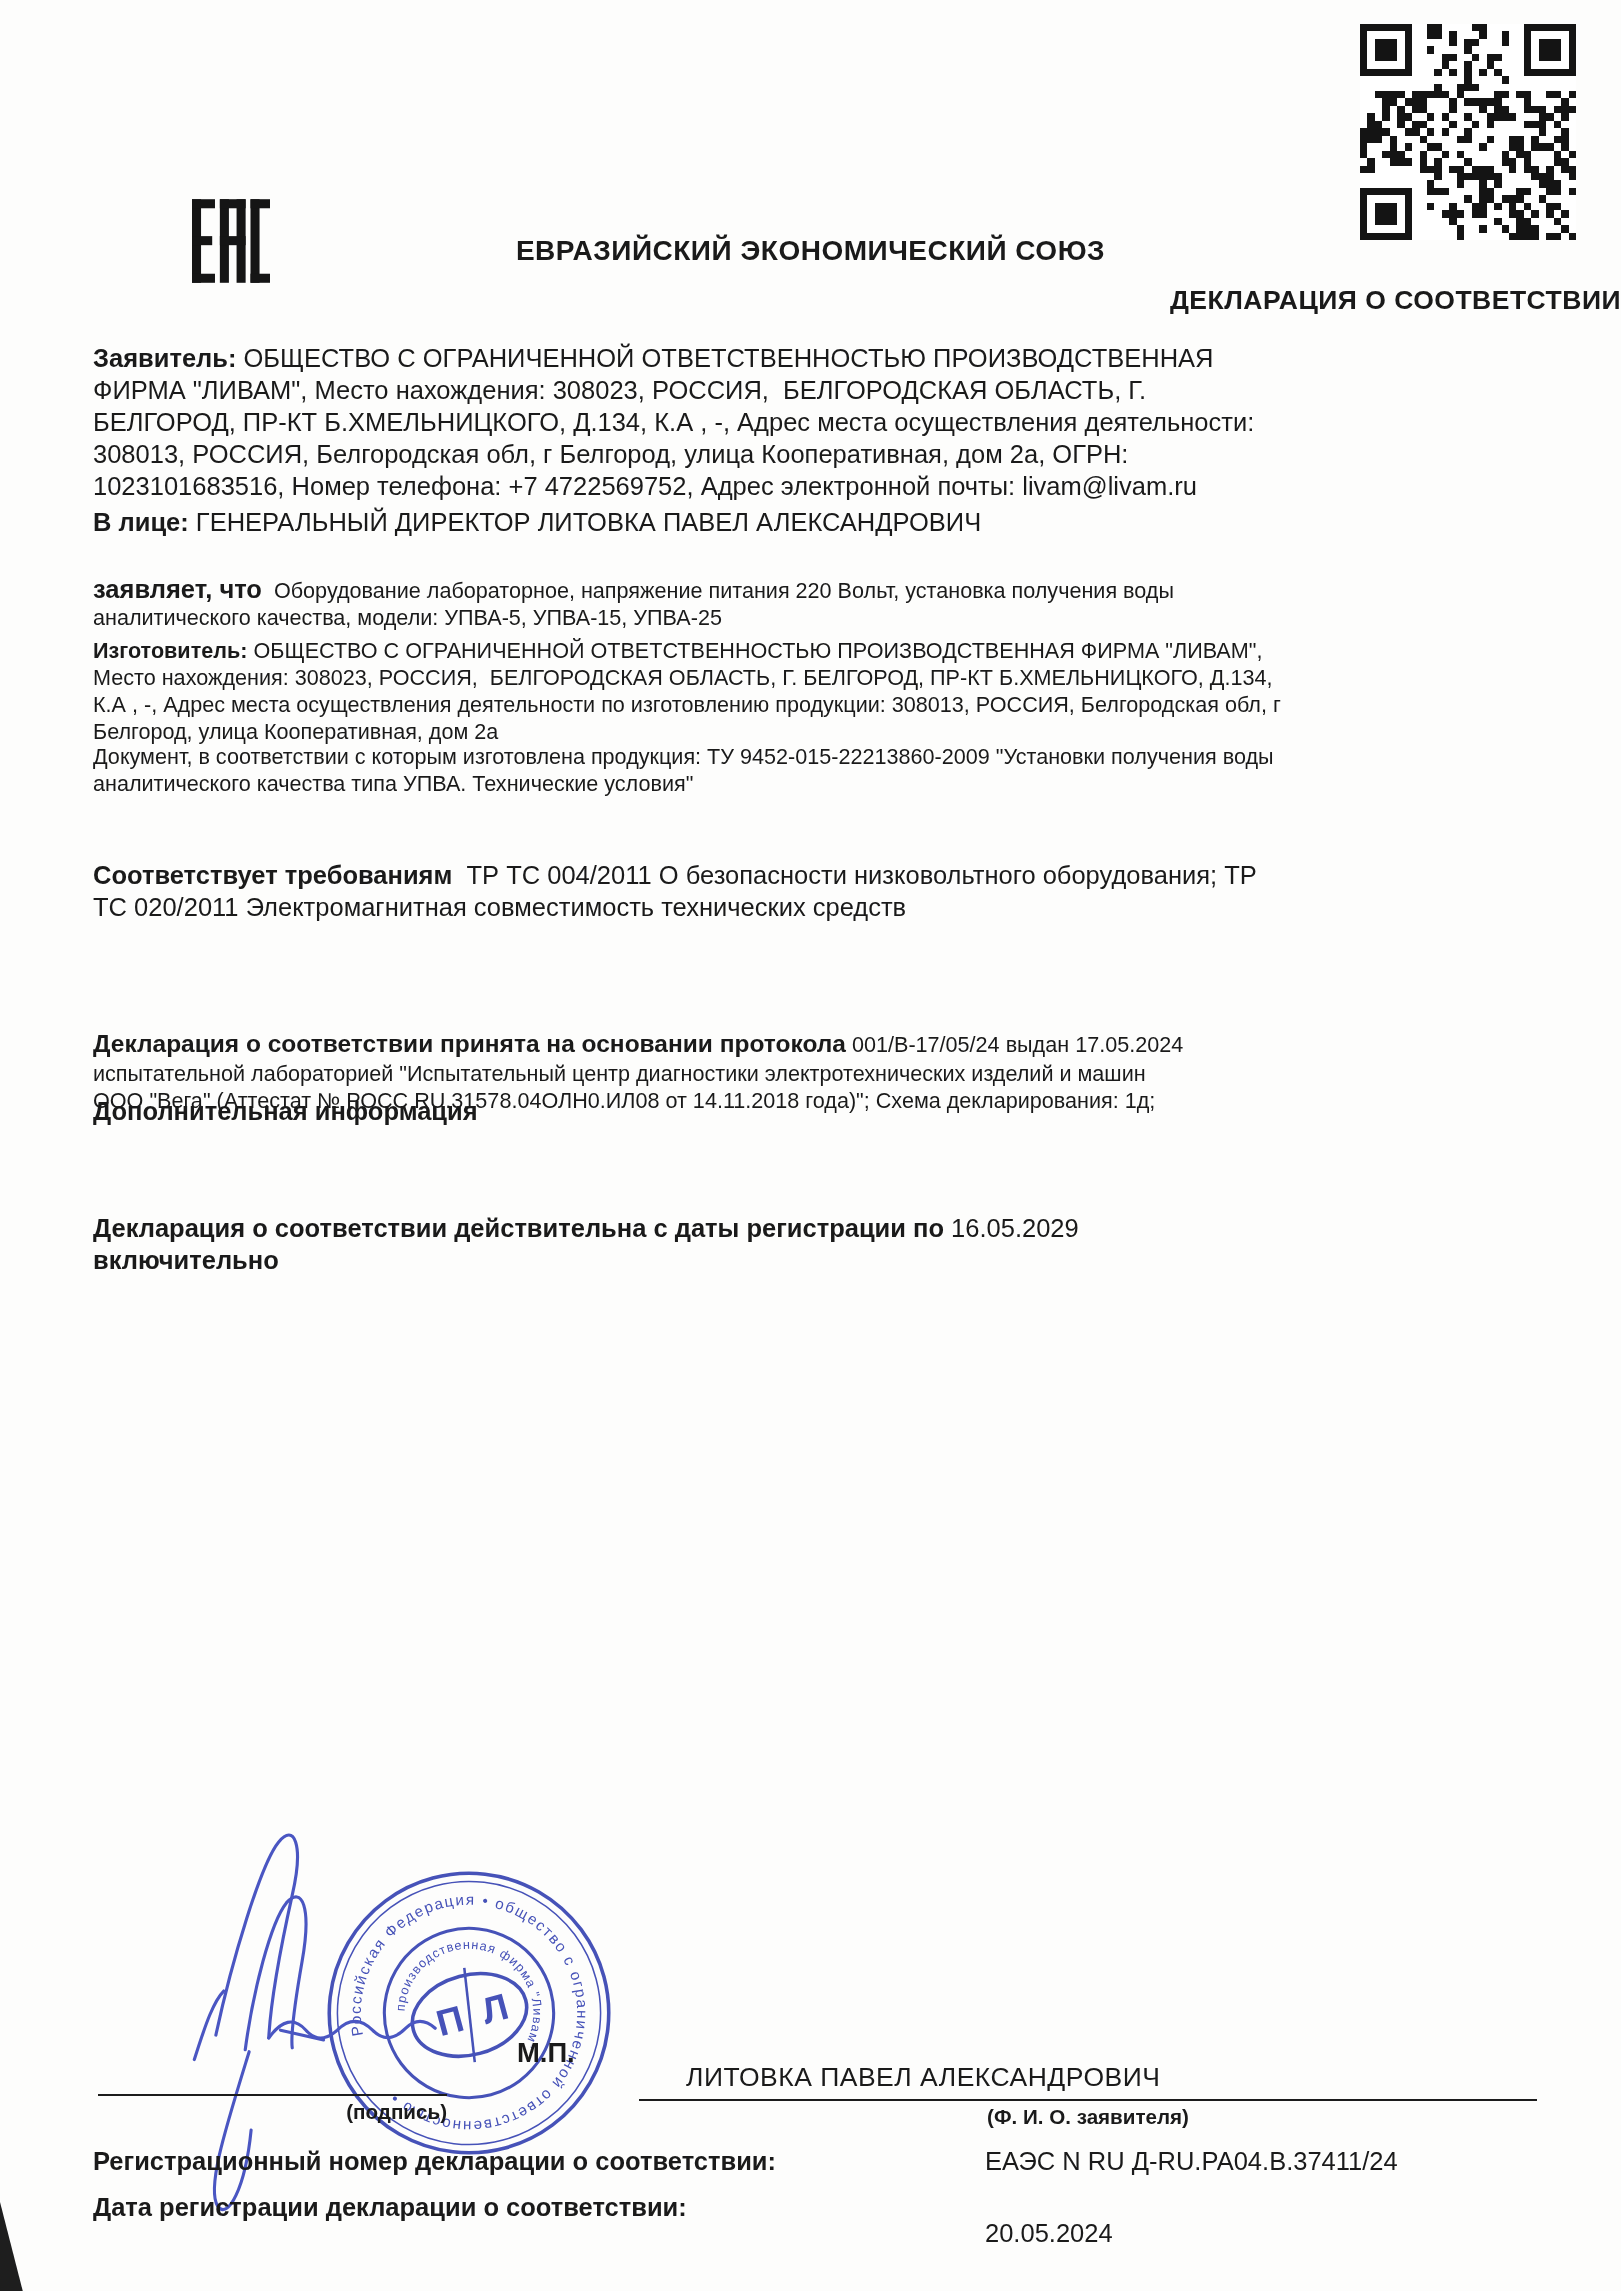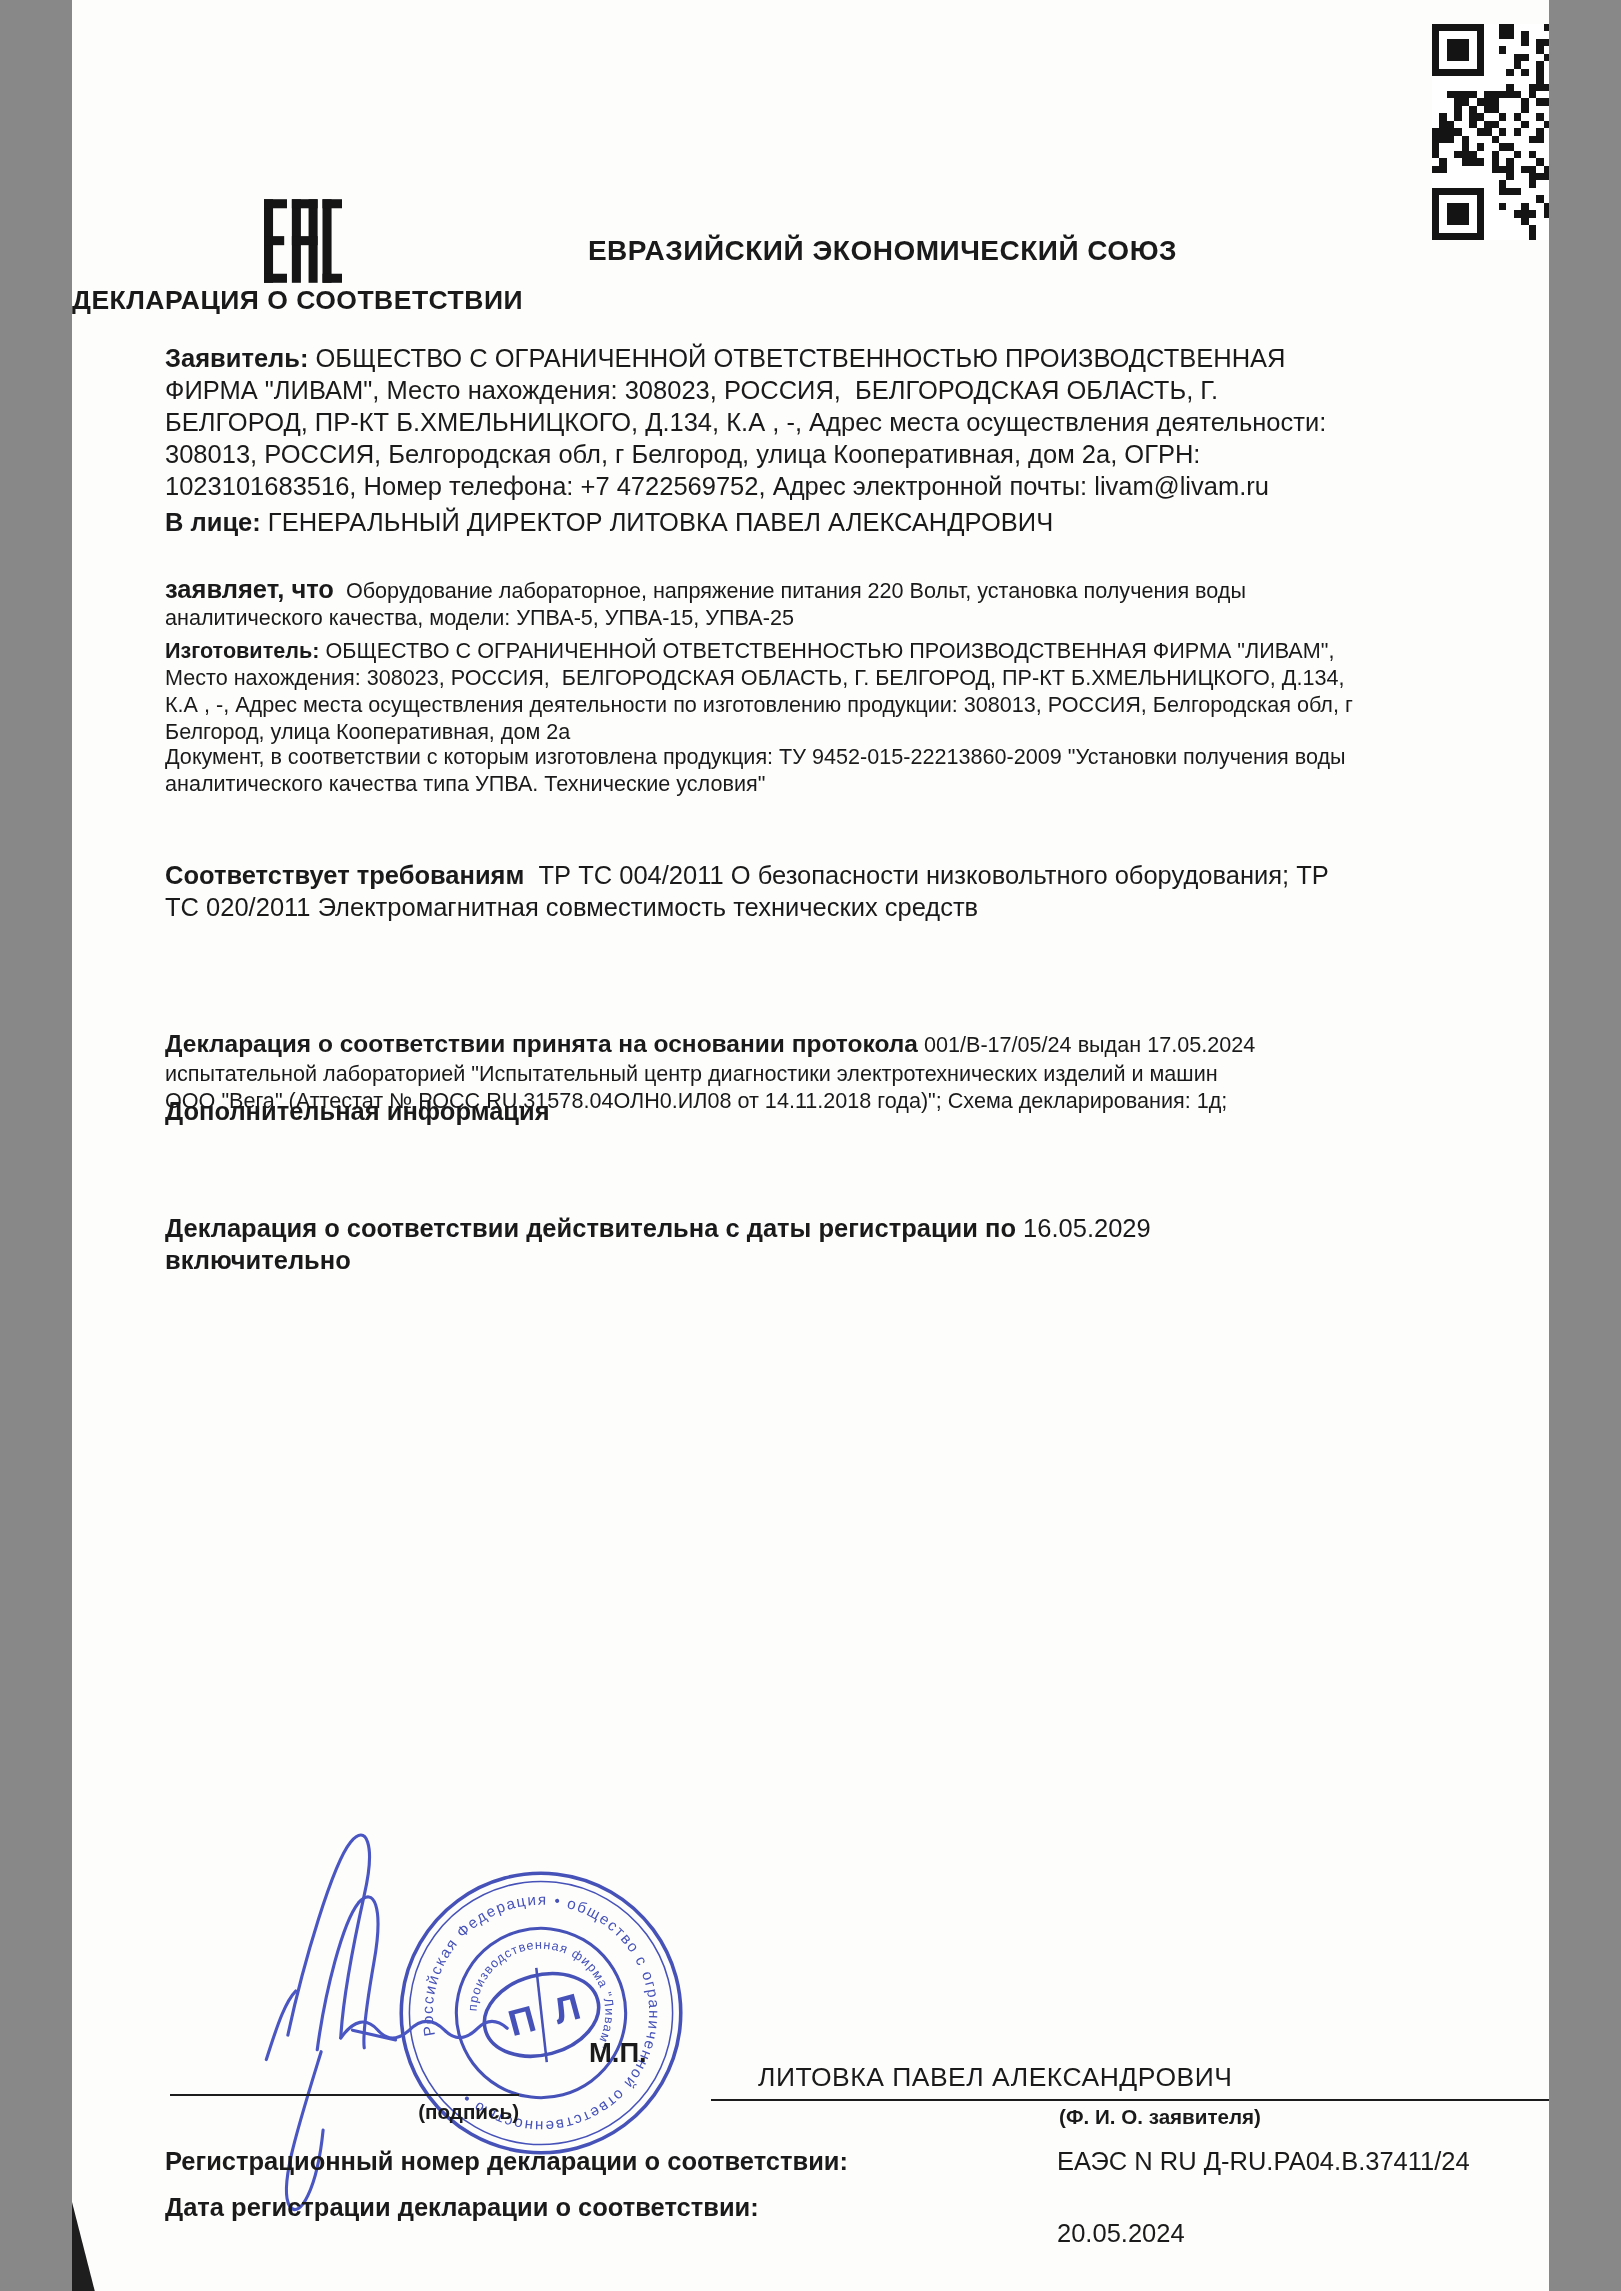--- a/index.html
+++ b/index.html
@@ -1,29 +1,29 @@
 <!DOCTYPE html>
 <html><head>
 <meta charset="utf-8">
 <style>
   html,body{margin:0;padding:0;background:#888;}
   .page{
-    position:relative; width:1477px; height:2292px; margin:0 auto;
+    position:relative; width:1621px; height:2292px; margin:0 auto;
     background:#fdfdfc; overflow:hidden;
     font-family:"Liberation Sans", sans-serif; color:#1a1a1a;
   }
   .abs{position:absolute;}
   
   .eac{left:192px; top:188px; width:78px; height:106px;}
   
   .qr{left:1360px; top:23.5px; width:216px; height:216px;}
   
   .union-title{left:0; top:235px; width:1621px; text-align:center;
     font-size:28px; font-weight:bold; letter-spacing:0.5px;}
-  .doc-title{left:0; top:285px; width:1621px; text-align:left;
+  .doc-title{left:0; top:285px; width:1621px; text-align:right;
     font-size:26.5px; font-weight:bold; letter-spacing:0.5px;}
   
   .para{left:93px; width:1470px; white-space:pre-wrap;}
   .big{font-size:25.5px; line-height:32px;}
   .small{font-size:21.6px; line-height:27px;}
   .b{font-weight:bold;}
   .p-applicant{top:342px;}
   .p-person{top:506px;}
   .p-declares{top:576px;}
   .p-declares .lbl{font-size:25.5px;}

